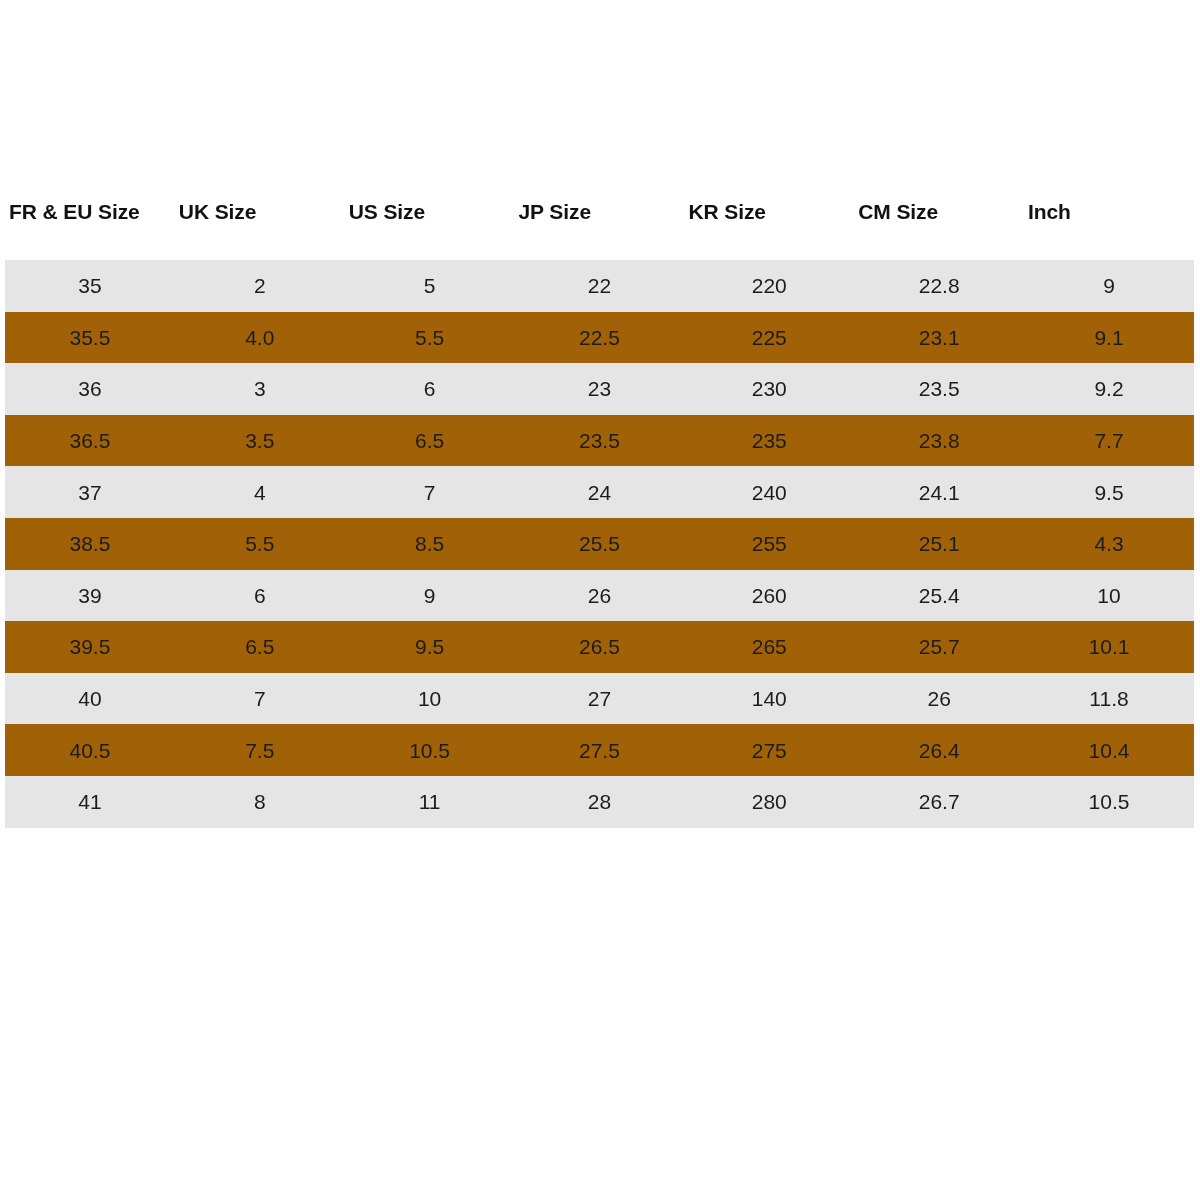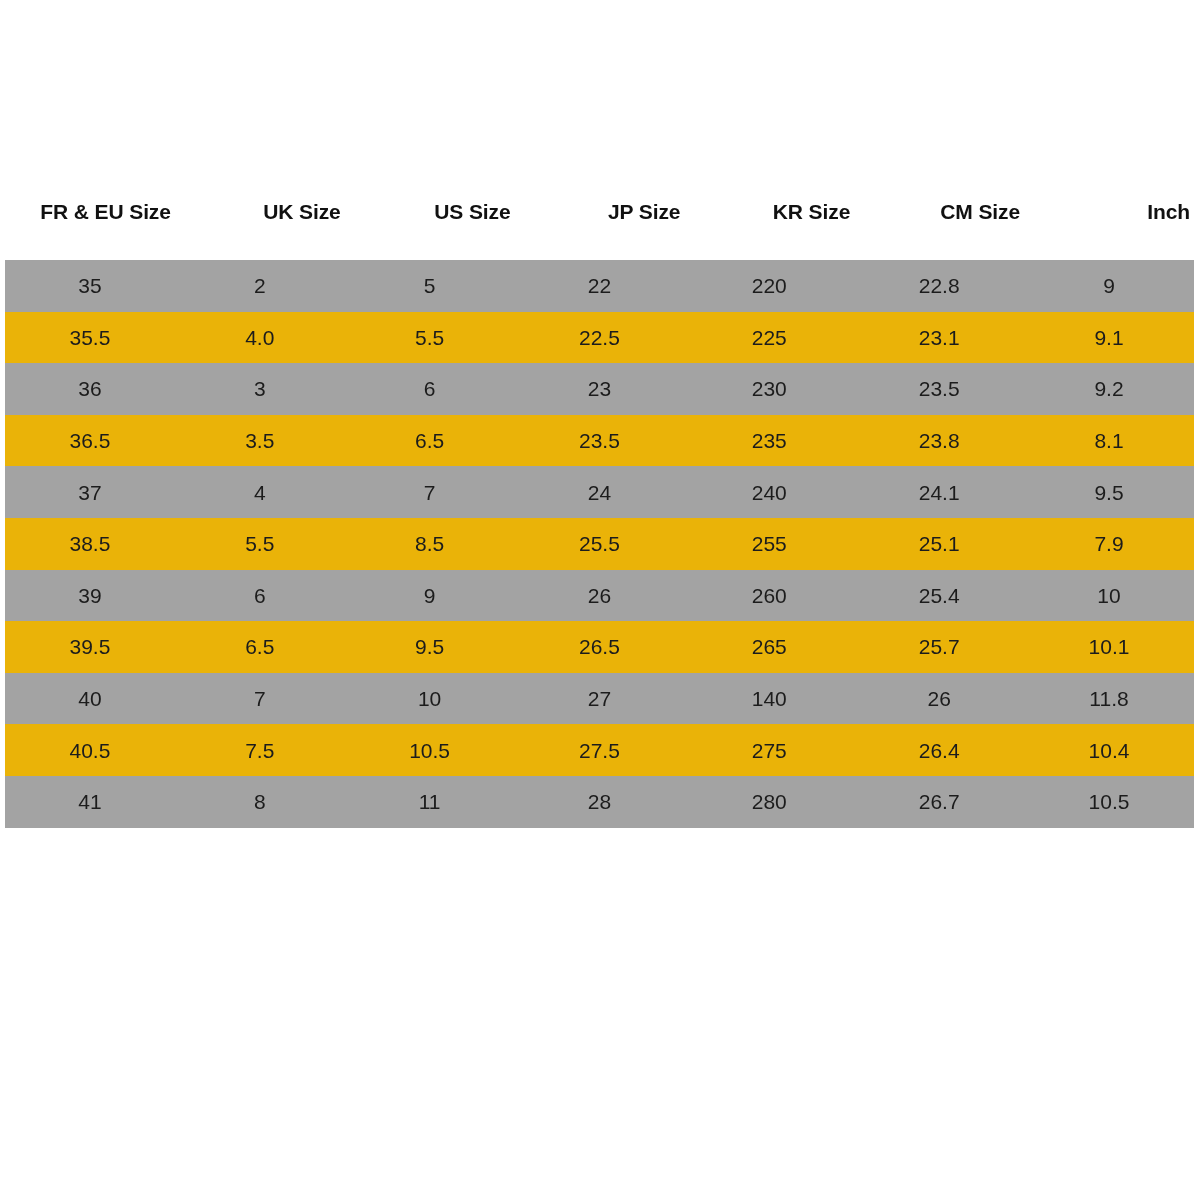--- a/index.html
+++ b/index.html
@@ -33,21 +33,21 @@
     table-layout: fixed;
   }
 
   table.size-table col {
     width: 169.85px;
   }
 
   thead th {
     height: 95px;
     vertical-align: middle;
-    text-align: right;
+    text-align: left;
     font-size: 21px;
     font-weight: bold;
     letter-spacing: -0.1px;
     line-height: 1.35;
     color: #111111;
     padding: 0 4px;
     background: #ffffff;
     border: none;
   }
 
@@ -57,24 +57,24 @@
     text-align: center;
     font-size: 21px;
     font-weight: 400;
     line-height: 1.2;
     color: #1c1c1c;
     padding: 0 4px;
     border: none;
   }
 
   tbody tr.row-odd td {
-    background: #a3a3a3;
+    background: #e5e5e5;
   }
   tbody tr.row-even td {
-    background: #eab308;
+    background: #a16207;
   }
 </style>
 </head>
 <body>
 
 <div id="size-chart-root">
   <table class="size-table">
     <colgroup>
       <col>
         <col>
@@ -123,39 +123,39 @@
           <td>23.5</td>
           <td>9.2</td>
         </tr>
         <tr class="row-even">
           <td>36.5</td>
           <td>3.5</td>
           <td>6.5</td>
           <td>23.5</td>
           <td>235</td>
           <td>23.8</td>
-          <td>8.1</td>
+          <td>7.7</td>
         </tr>
         <tr class="row-odd">
           <td>37</td>
           <td>4</td>
           <td>7</td>
           <td>24</td>
           <td>240</td>
           <td>24.1</td>
           <td>9.5</td>
         </tr>
         <tr class="row-even">
           <td>38.5</td>
           <td>5.5</td>
           <td>8.5</td>
           <td>25.5</td>
           <td>255</td>
           <td>25.1</td>
-          <td>7.9</td>
+          <td>4.3</td>
         </tr>
         <tr class="row-odd">
           <td>39</td>
           <td>6</td>
           <td>9</td>
           <td>26</td>
           <td>260</td>
           <td>25.4</td>
           <td>10</td>
         </tr>

